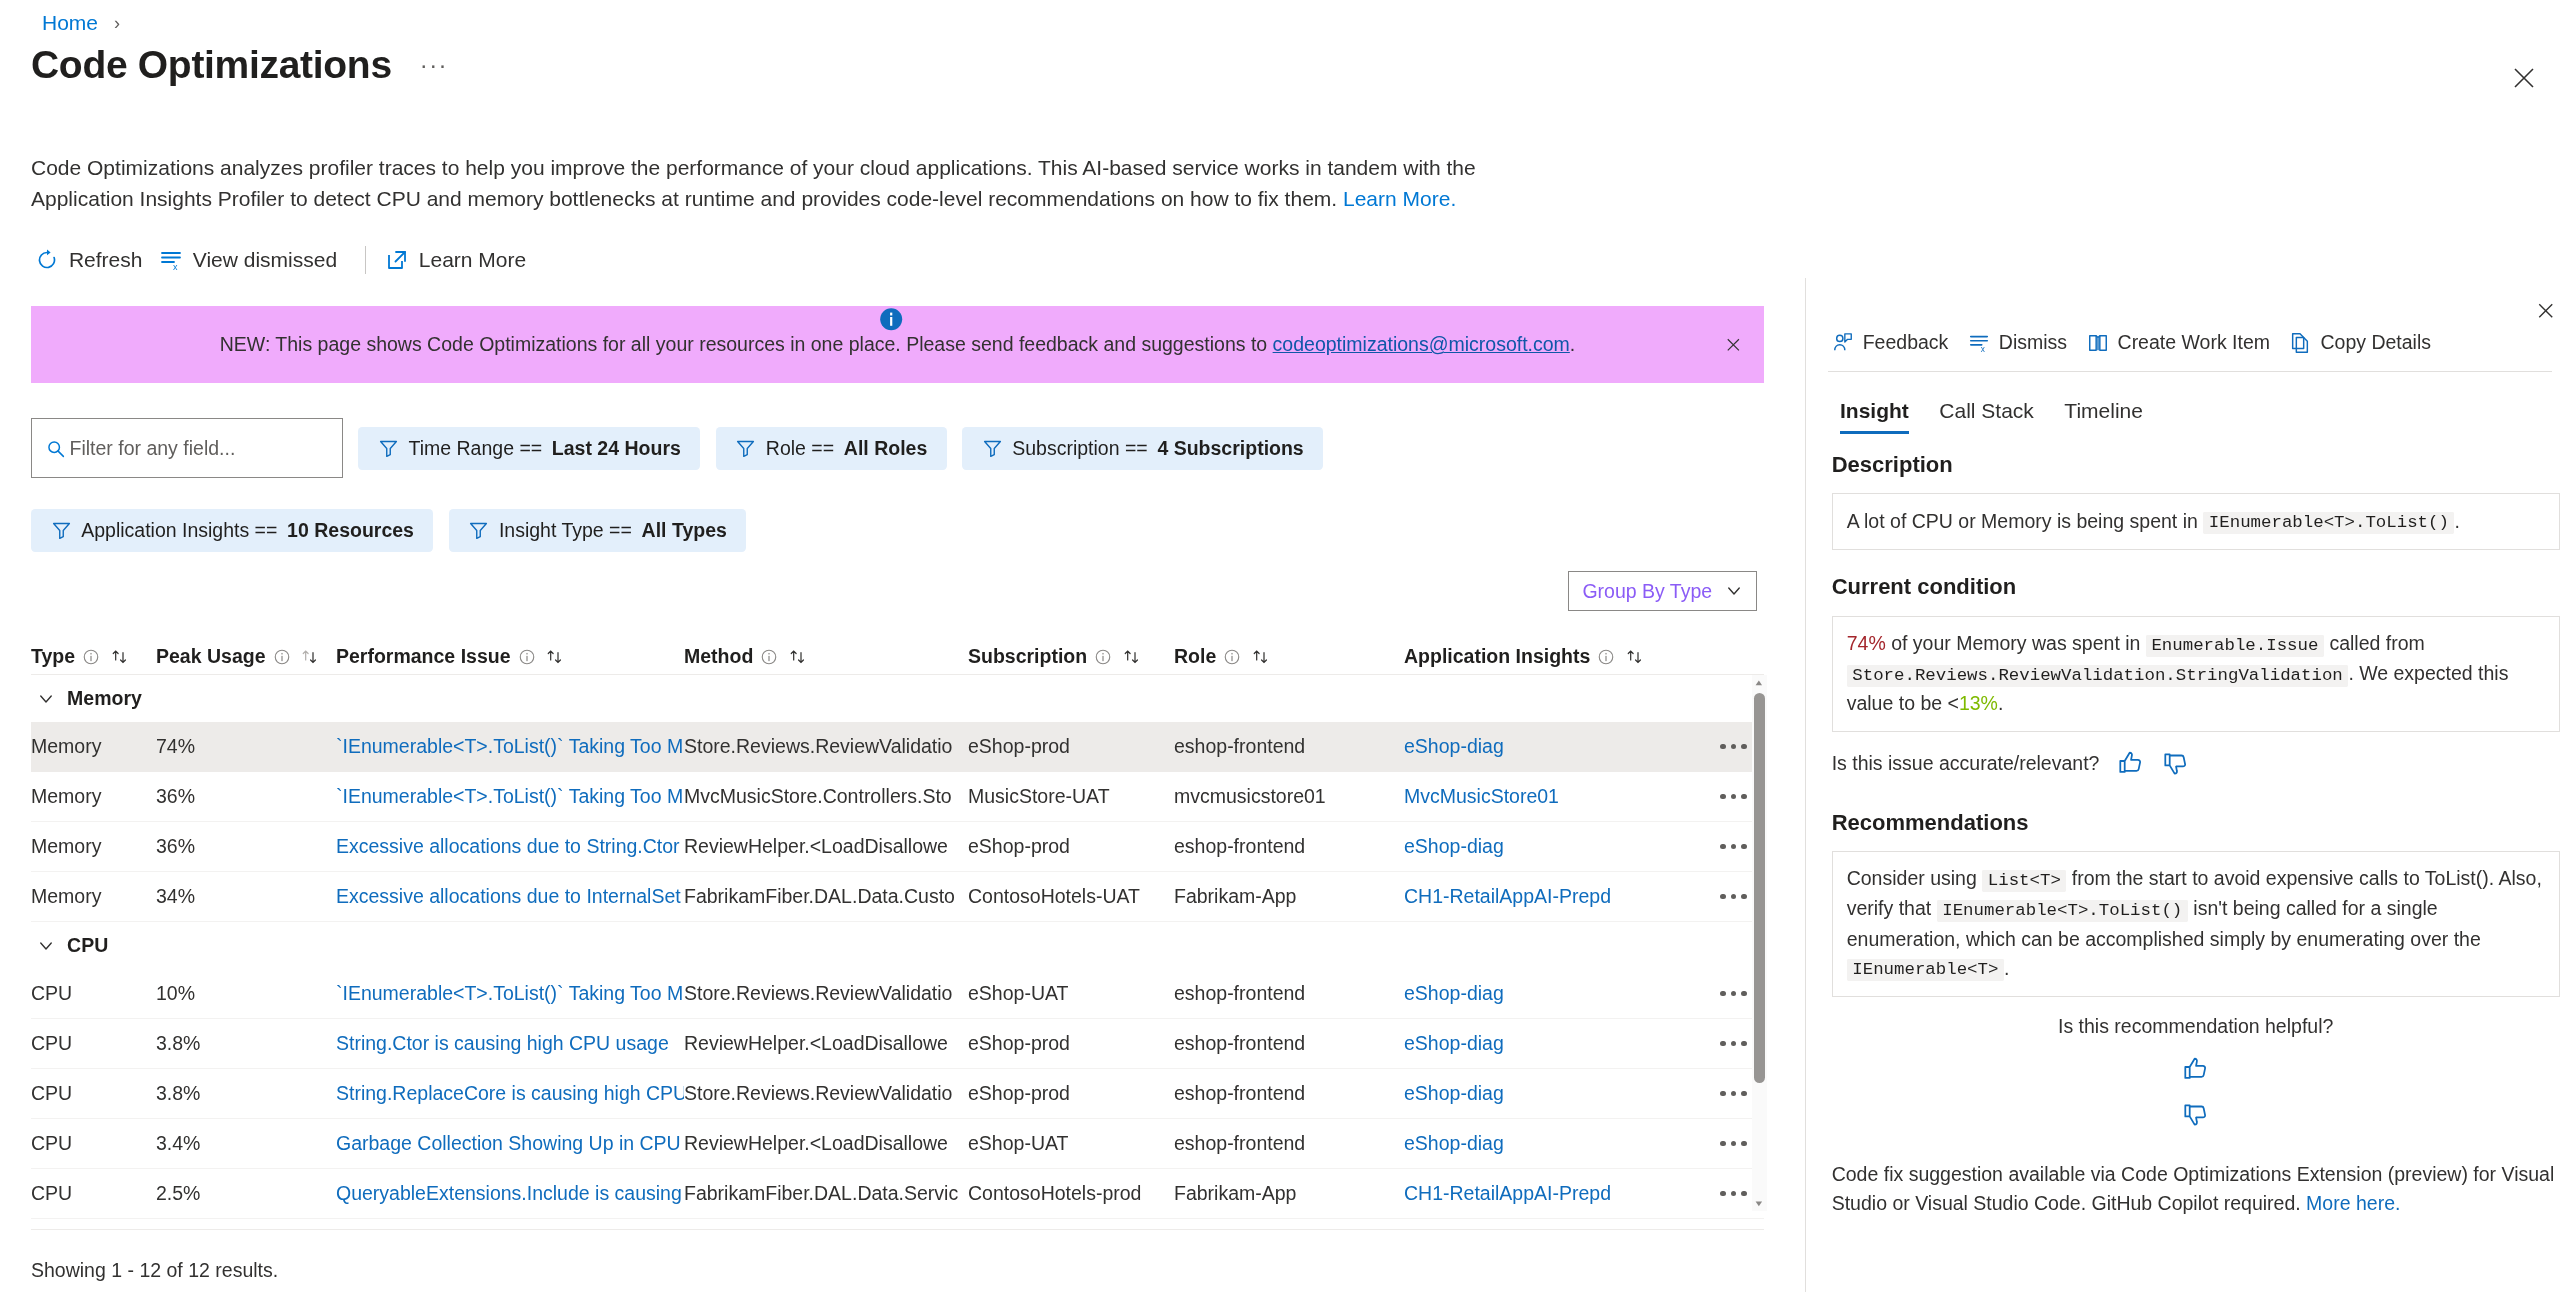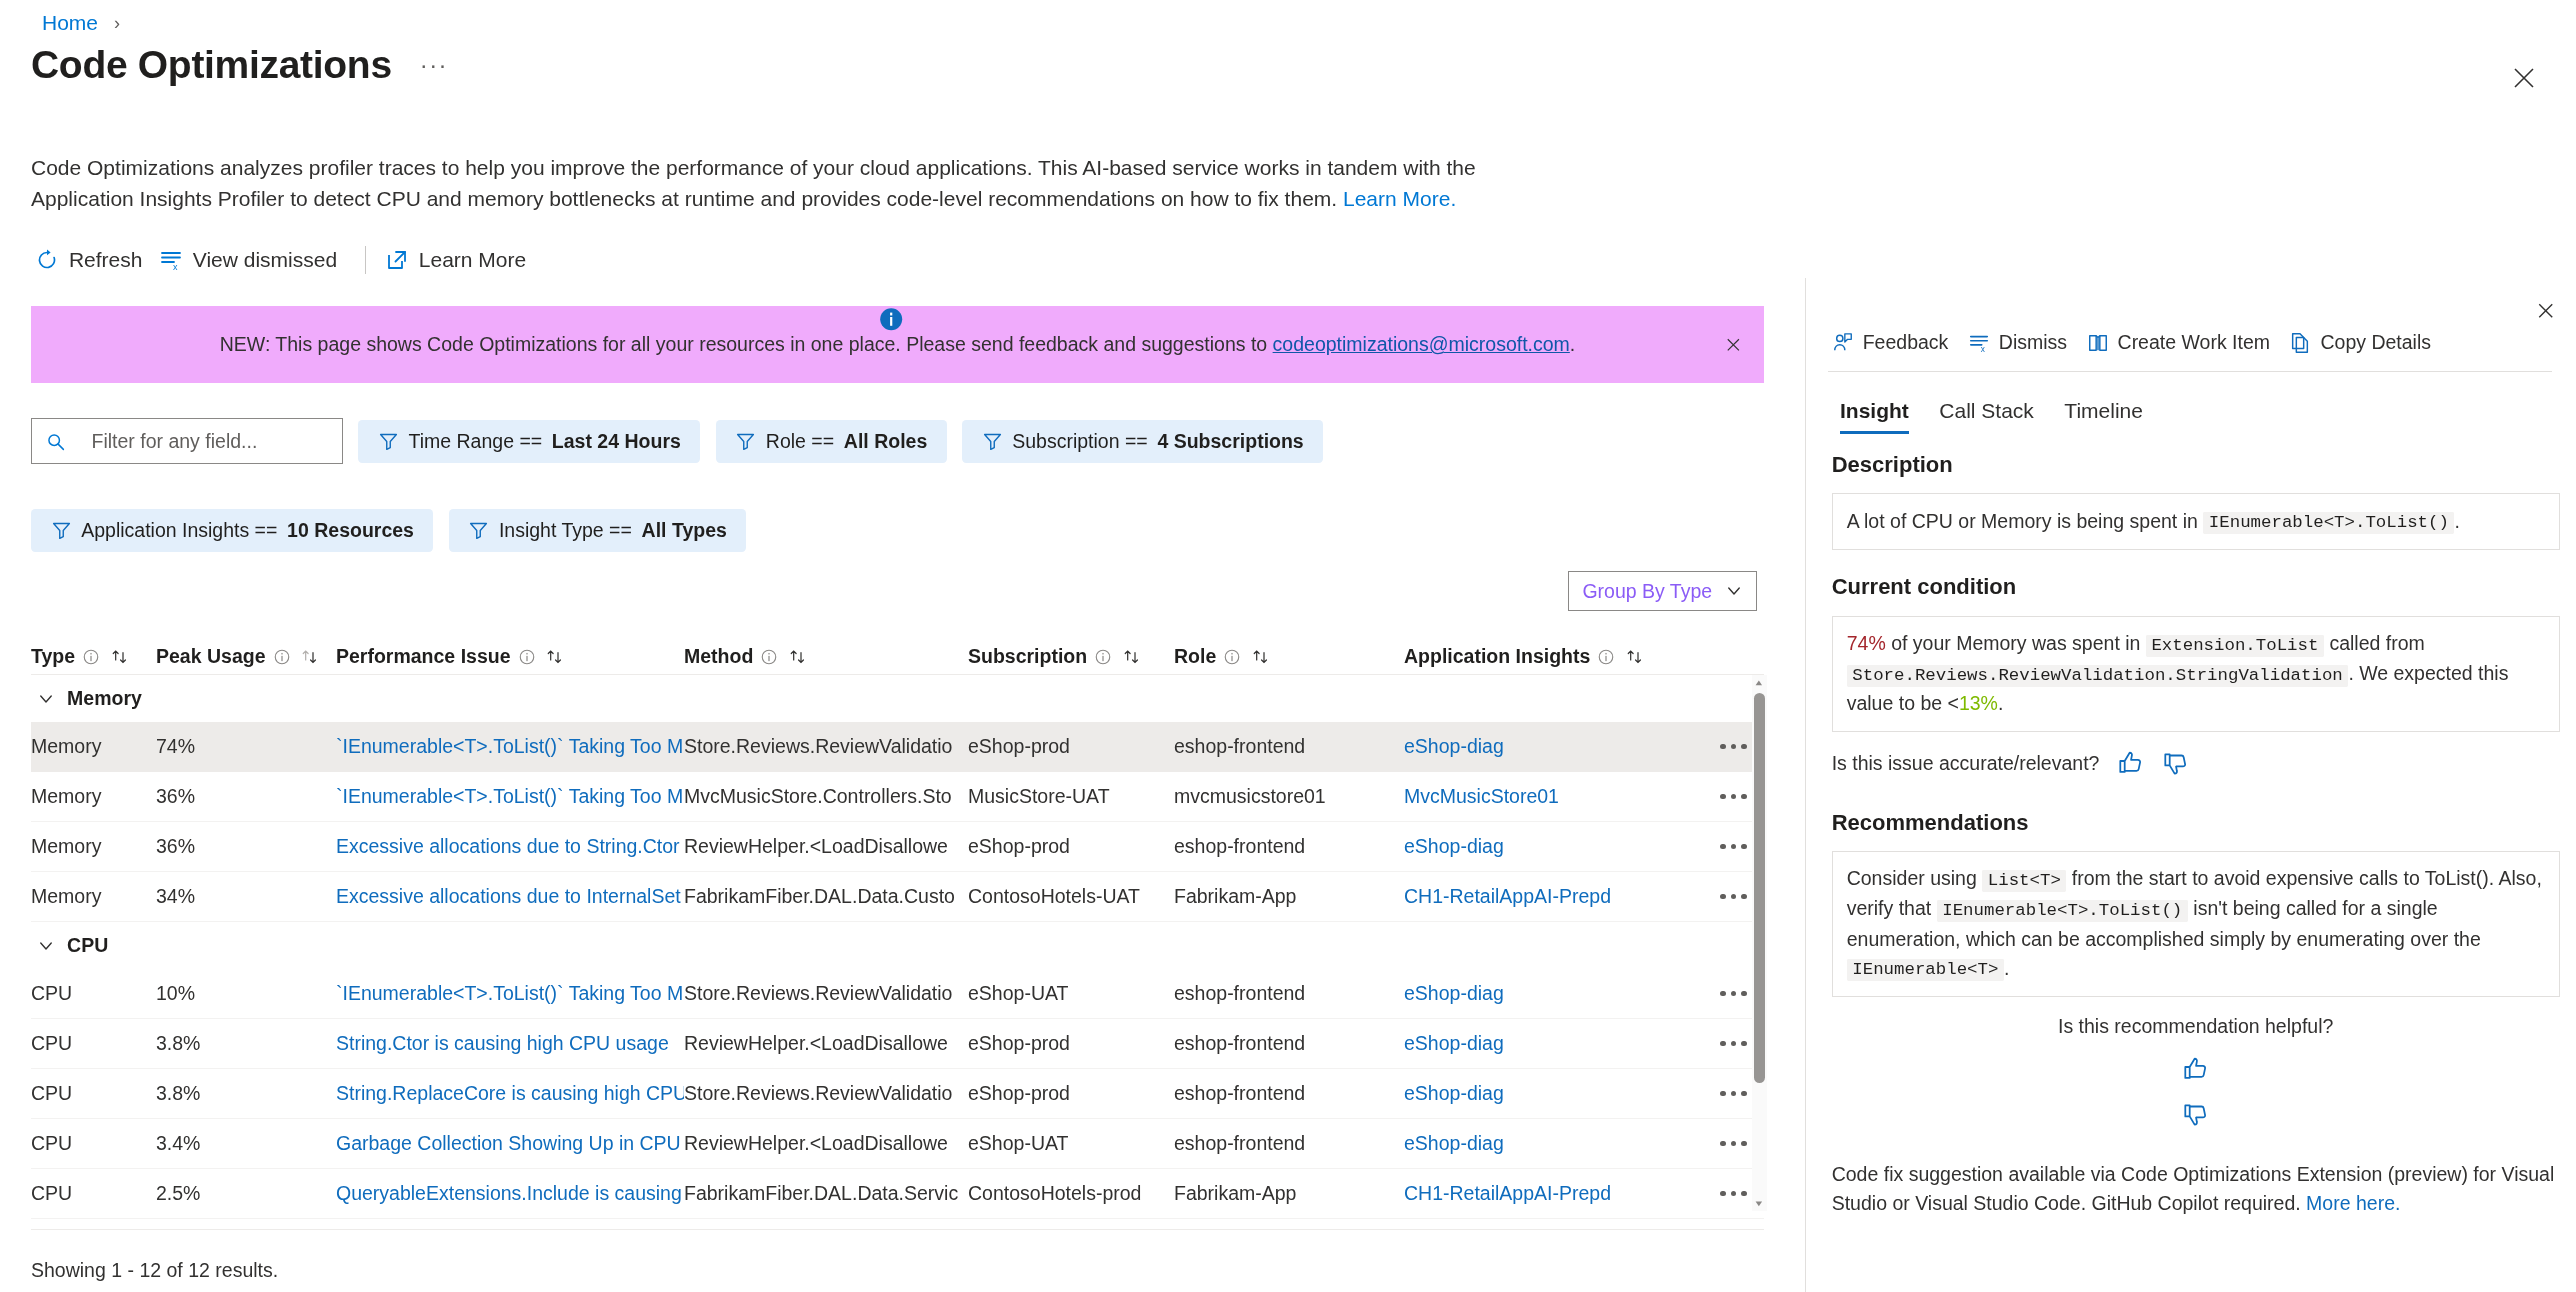--- a/index.html
+++ b/index.html
@@ -79,23 +79,23 @@
 
   
   .filters-row {
     position: absolute; left: 31px;
     display: flex; align-items: center; gap: 15.3px;
   }
   .filters-row.r1 { top: 418px; }
   .filters-row.r2 { top: 509px; }
 
   .filter-input {
-    width: 312px; height: 46px;
+    width: 312px; height: 60px;
     border: 0.7px solid #8a8886; background: #fff;
-    display: flex; align-items: center; gap: 26px;
+    display: flex; align-items: center; gap: 4px;
     padding: 0 12.5px; cursor: text;
   }
   .filter-input svg { width: 21px; height: 21px; flex: 0 0 auto; }
   .filter-input .ph { font-size: 19.5px; color: #605e5c; }
 
   .chip {
     height: 43px; border-radius: 4.2px; background: #e3effb;
     display: flex; align-items: center; gap: 9.7px;
     padding: 0 19.5px; cursor: pointer;
     font-size: 19.5px; color: #201f1e; white-space: nowrap;
@@ -693,21 +693,21 @@
       <div class="sec-head">Description</div>
       <div class="sec-box">
         <span>A lot of CPU or Memory is being spent in</span>
         <code class="inline">IEnumerable&lt;T&gt;.ToList()</code><span>.</span>
       </div>
 
       <div class="sec-head">Current condition</div>
       <div class="sec-box" style="margin-bottom:18px;">
         <span class="hot">74%</span>
         <span>of your Memory was spent in</span>
-        <code class="inline">Extension.ToList</code>
+        <code class="inline">Enumerable.Issue</code>
         <span>called from</span>
         <code class="inline">Store.Reviews.ReviewValidation.StringValidation</code><span>. We expected this value to be &lt;</span><span class="good">13%</span><span>.</span>
       </div>
 
       <div class="fb-row" style="margin:0 0 33px 0;">
         <span>Is this issue accurate/relevant?</span>
         <svg viewBox="0 0 24 24">
           <path d="M7 10v10H3V10z M7 10l4.5-7.5c1.8 0 2.3 1.3 2 2.6L12.8 9H19c1.3 0 2.2 1 2 2.2l-1.3 6.2c-.2 1-1 1.6-2 1.6H7" stroke="#0f6cbd" stroke-width="1.6" fill="none" stroke-linejoin="round"></path>
         </svg>
         <svg viewBox="0 0 24 24">

